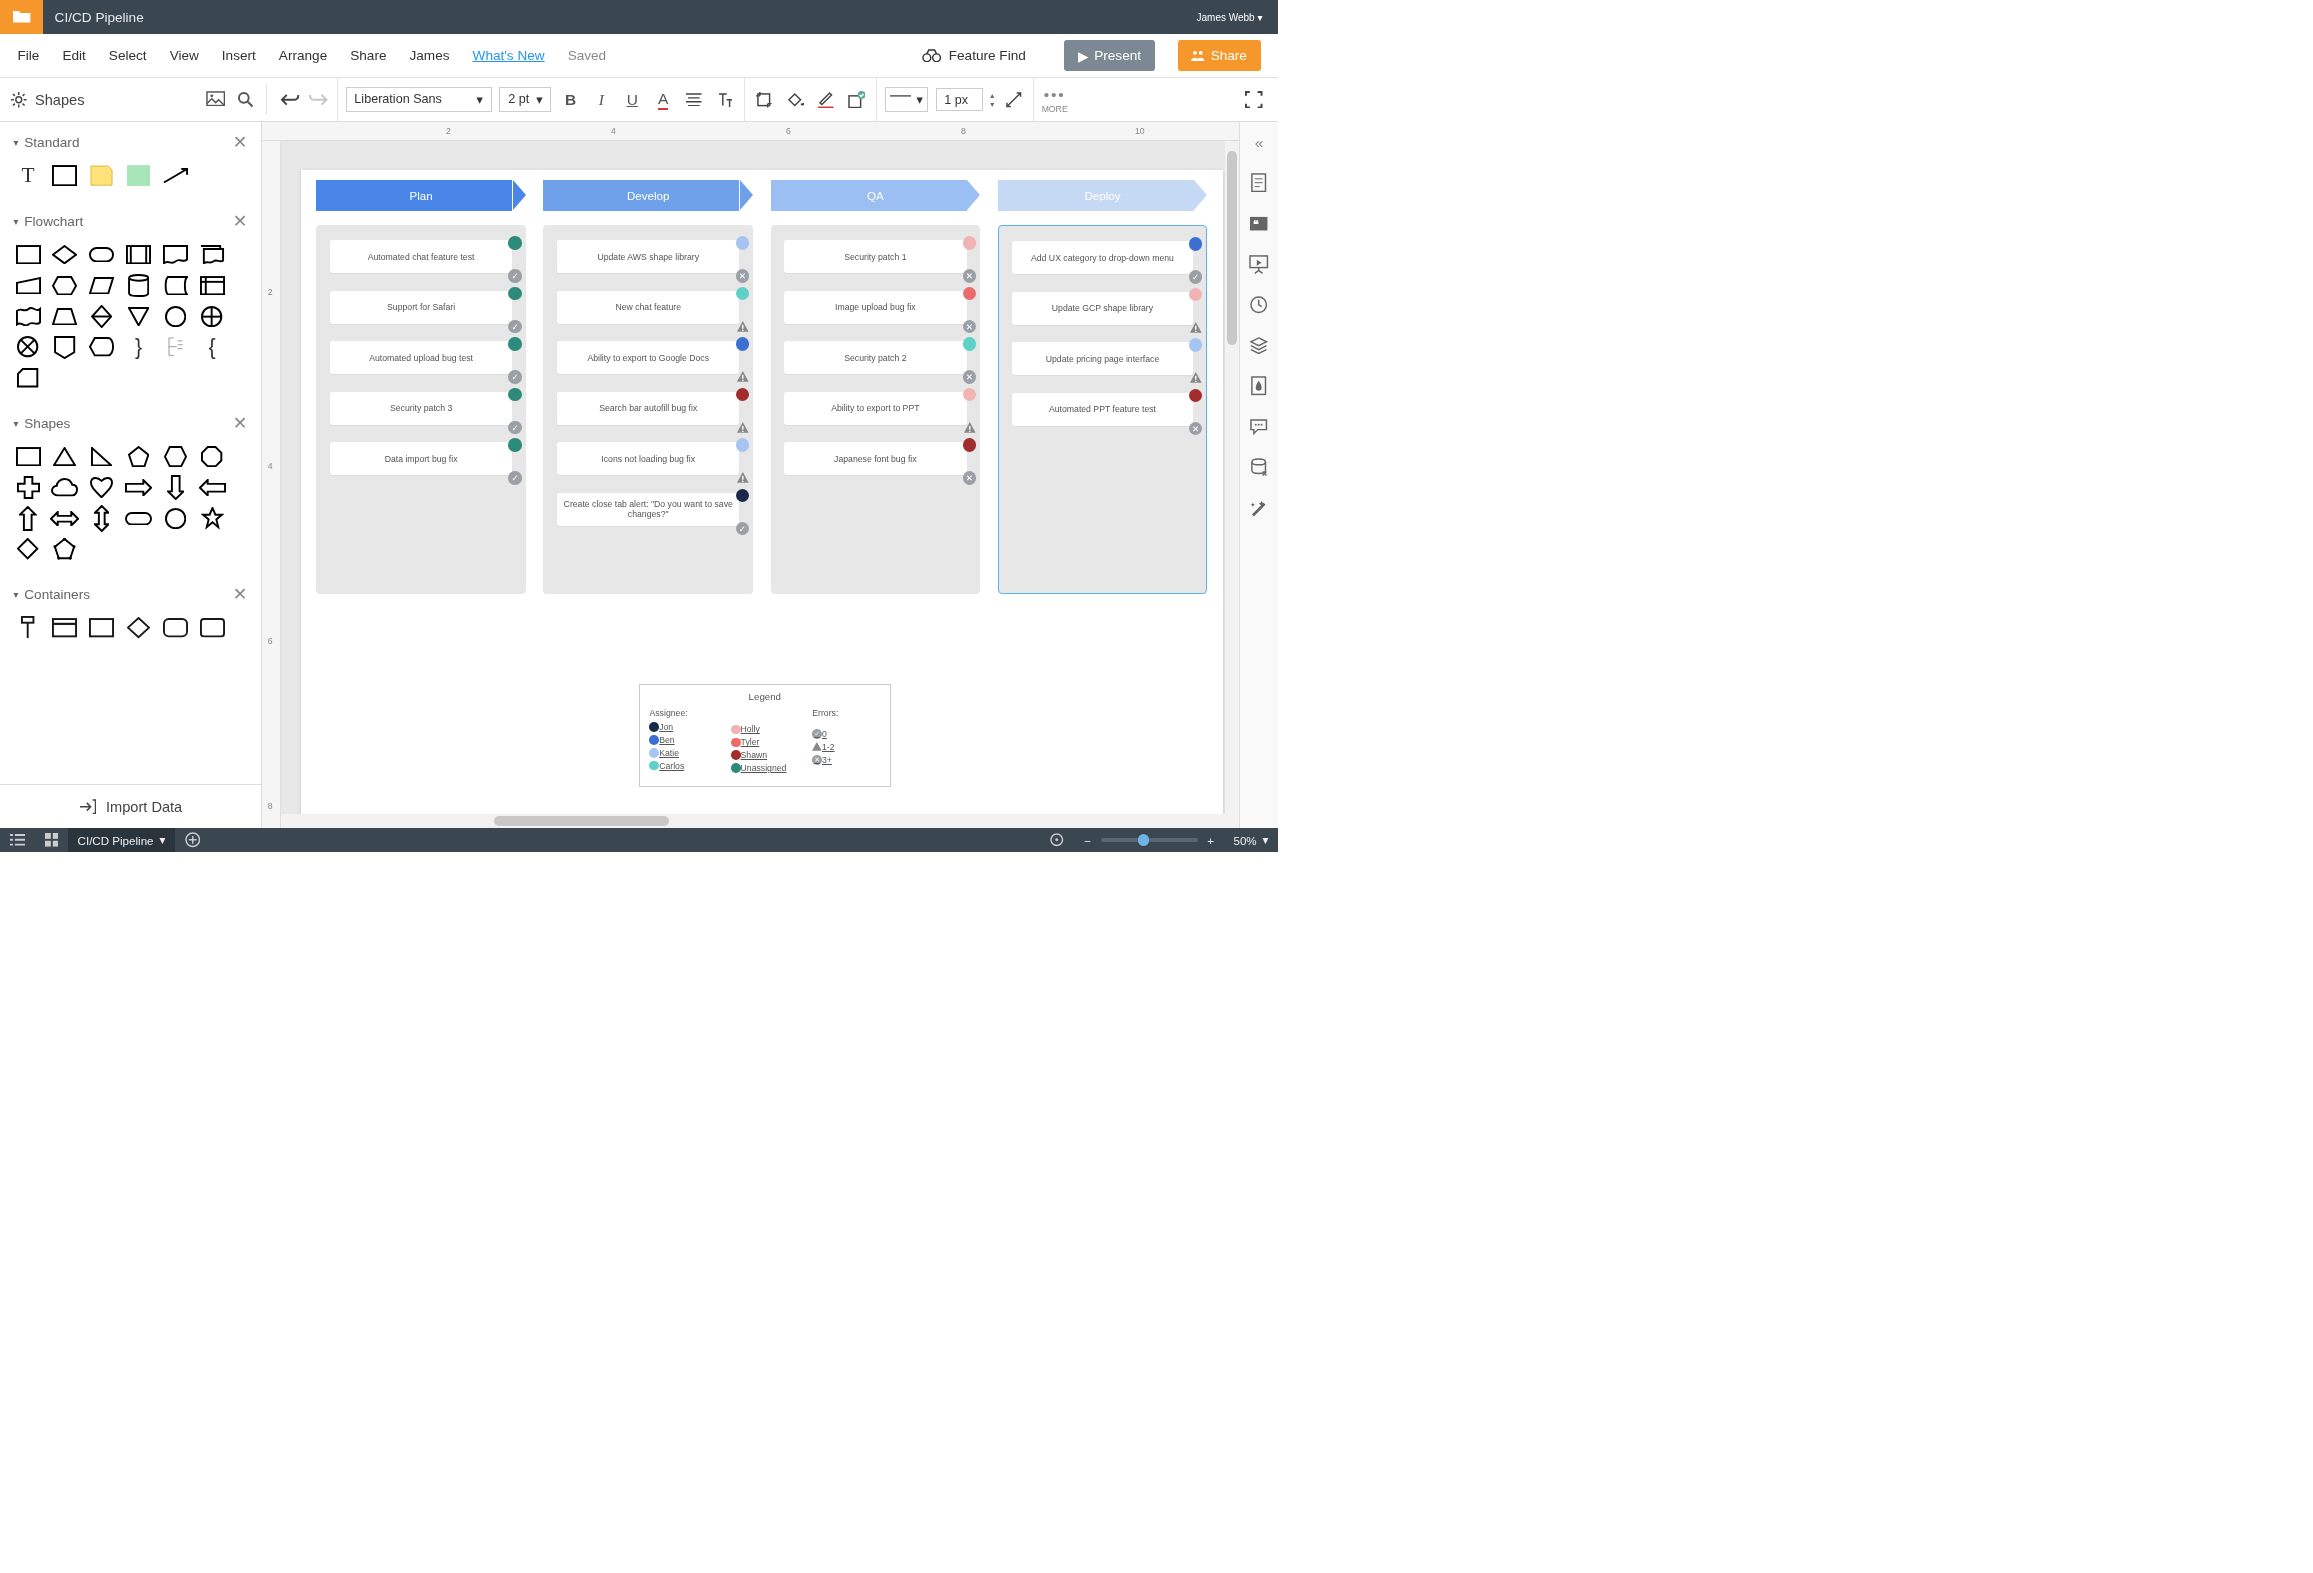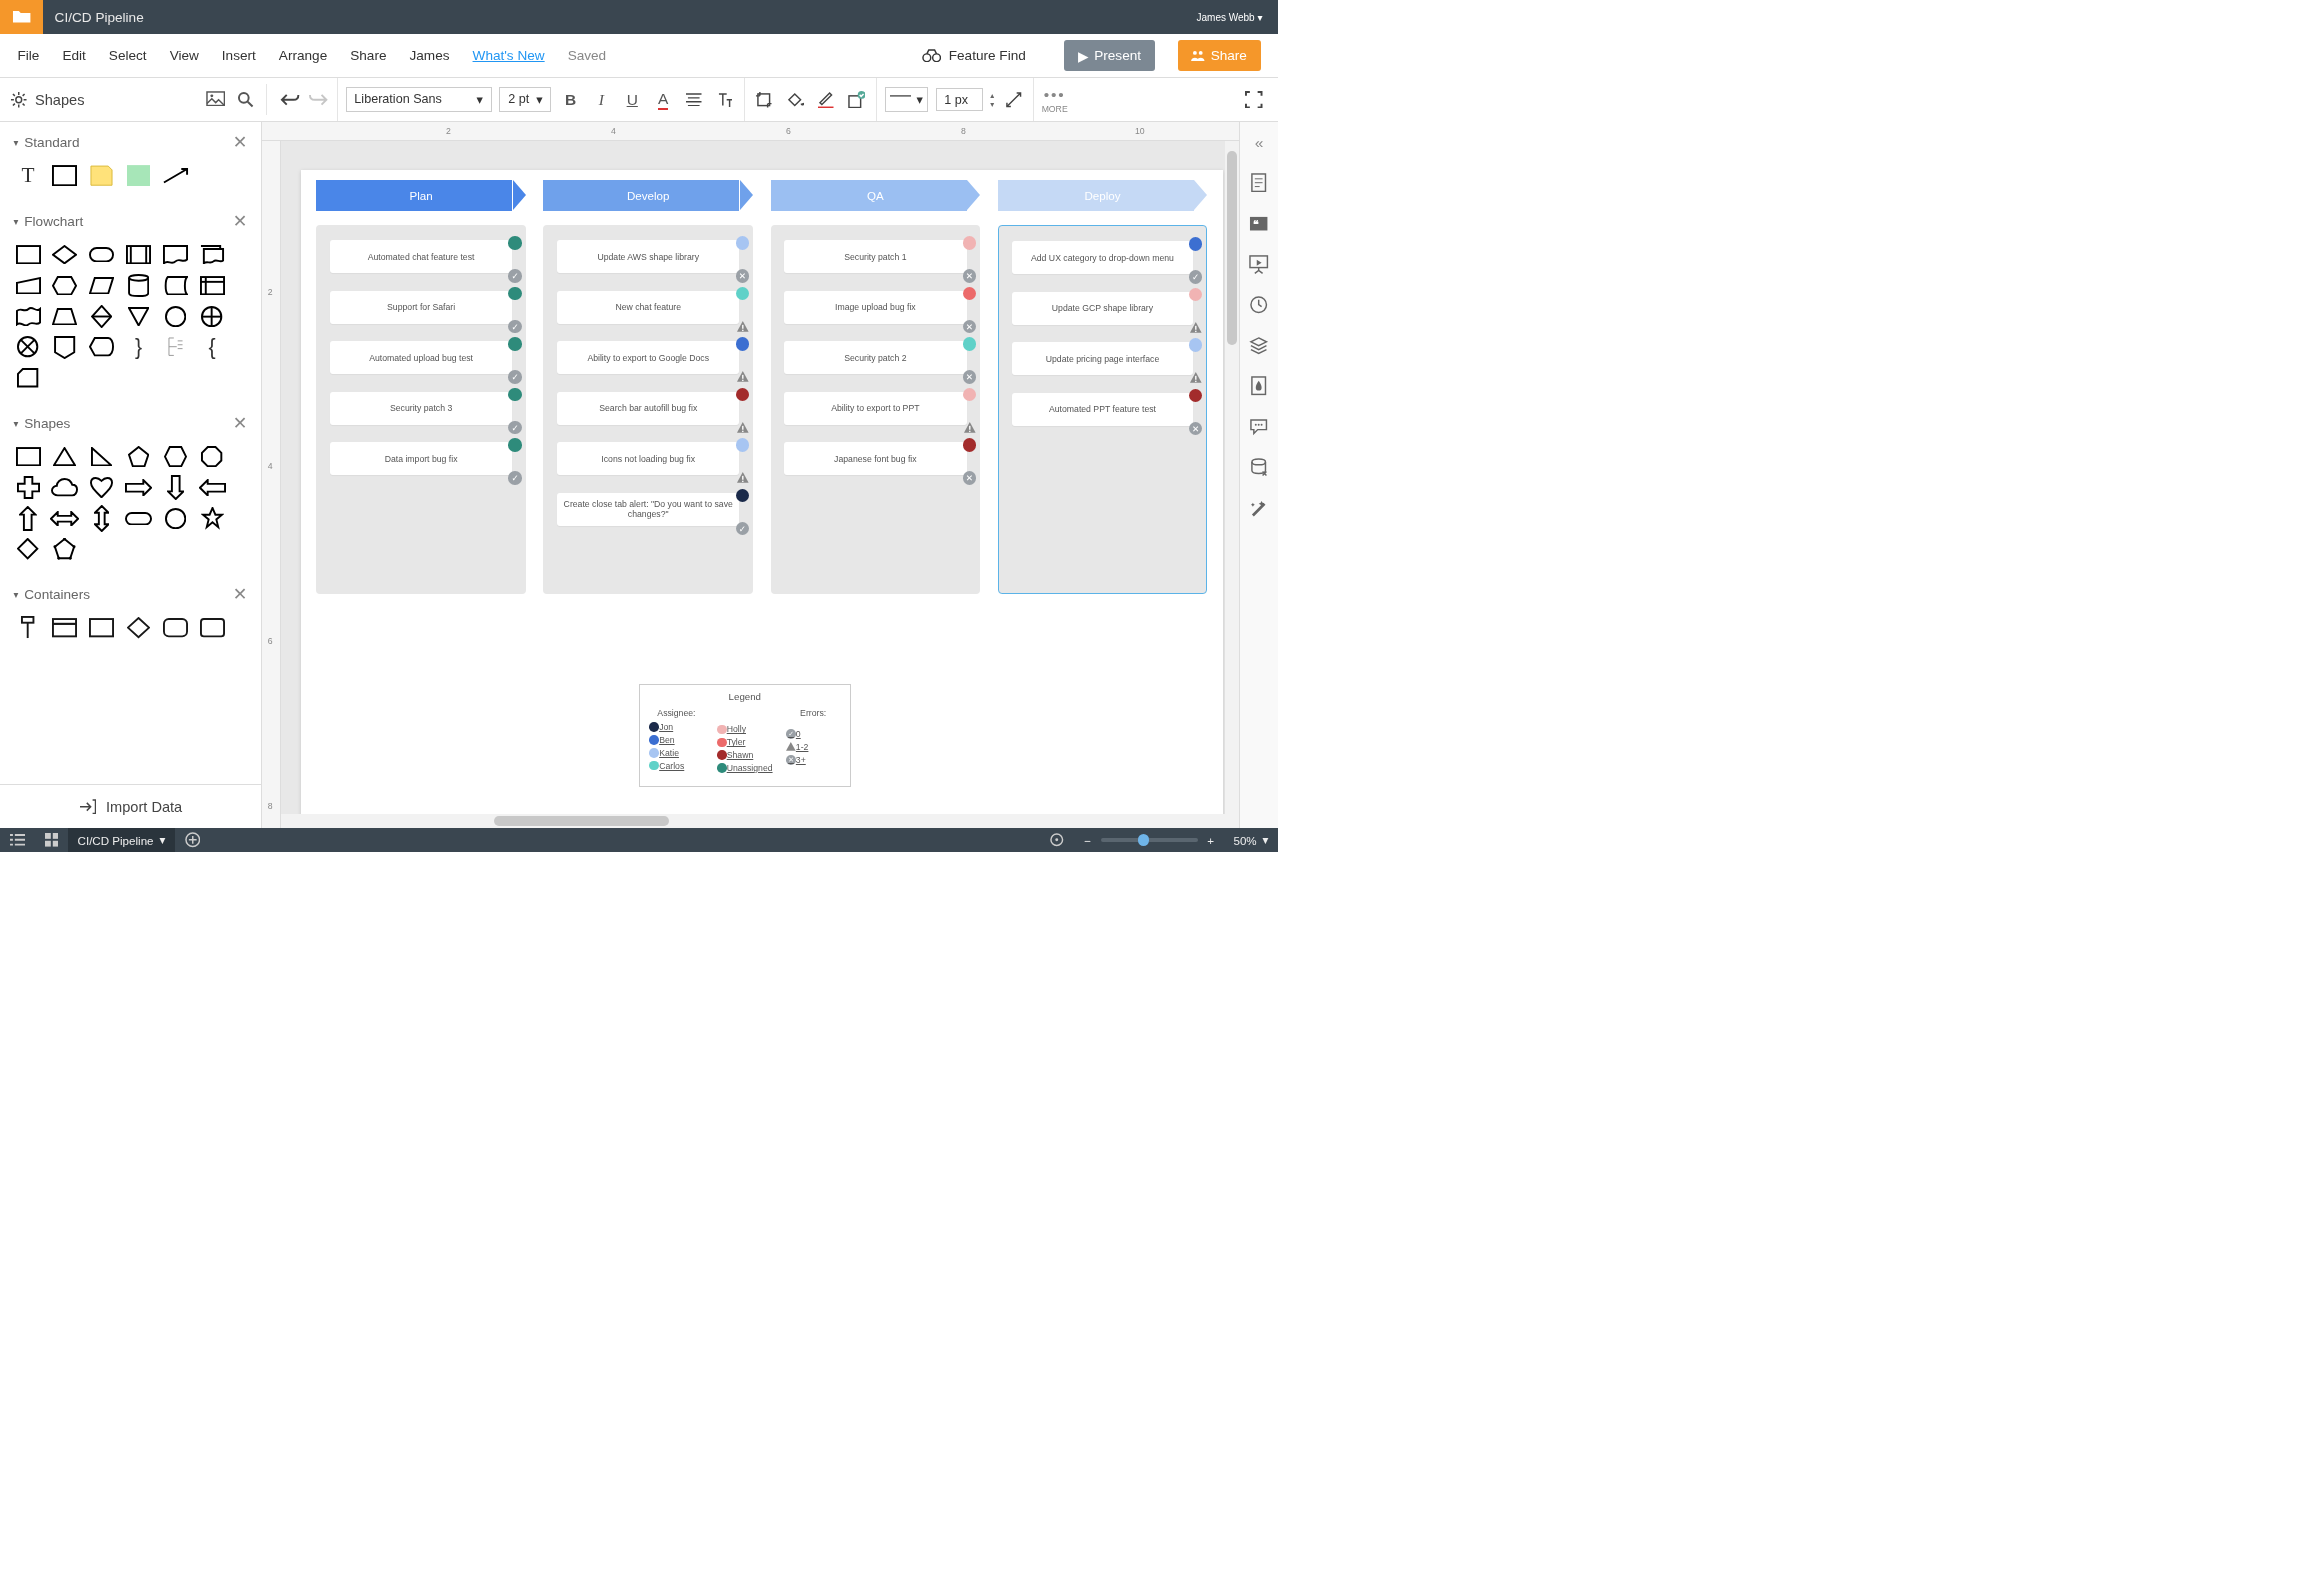--- a/index.html
+++ b/index.html
@@ -59,24 +59,24 @@
 .karrow .body { position:absolute; left:0; top:0; bottom:0; right:13.6px; }
 .karrow .head { position:absolute; right:0; top:0; width:0; height:0; border-top:15.5px solid transparent; border-bottom:15.5px solid transparent; border-left:13.6px solid; }
 .karrow span { position:relative; z-index:1; }
 .kbox { background:#e7e7e7; border-radius:3.9px; padding:7.8px 5.8px 9.7px; min-height:369px; }
 .kbox.selected { border:1px solid #5bb3e8; background:#e7e7e7; }
 .kcard { background:#fff; border-radius:2.9px; min-height:33px; display:flex; align-items:center; justify-content:center; font-size:8.7px; color:#555; padding:3.9px 5.8px; margin:7.8px 7.8px 17.5px 7.8px; position:relative; box-shadow:0 1px 1px rgba(0,0,0,0.05); text-align:center; }
 .kcard .dot { position:absolute; right:-9.7px; top:-3.9px; width:13.6px; height:13.6px; border-radius:50%; }
 .kcard .status { position:absolute; right:-9.7px; bottom:-9.7px; width:13.6px; height:13.6px; border-radius:50%; display:flex; align-items:center; justify-content:center; font-size:8.7px; color:#fff; }
 
 
-.legend { position:absolute; left:338px; top:514px; width:212px; border:1px solid #ccc; background:#fff; padding:5.8px 9.7px 9.7px; font-size:8.7px; color:#555; }
+.legend { position:absolute; left:338px; top:514px; width:252px; border:1px solid #ccc; background:#fff; padding:5.8px 9.7px 9.7px; font-size:8.7px; color:#555; }
 .legend .title { text-align:center; font-size:9.7px; margin-bottom:5.8px; }
 .legend .cols { display:flex; gap:13.6px; }
-.legend .c { flex:1;text-align:center; }
+.legend .c { flex:1; }
 .legend .lrow { display:flex; align-items:center; gap:0; margin:2.9px 0;text-decoration:underline; }
 .legend .ldot { width:9.7px; height:9.7px; border-radius:50%; }
 
 
 .statusbar { height:24px; background:#3a4650; display:flex; align-items:center; color:#eee; font-size:11.6px; }
 .statusbar .btn { padding:0 9.7px; height:24px; display:flex; align-items:center; gap:5.8px; cursor:pointer; }
 .statusbar .btn.dark { background:#2a343c; }
 .statusbar .spacer { flex:1; }
 
 

